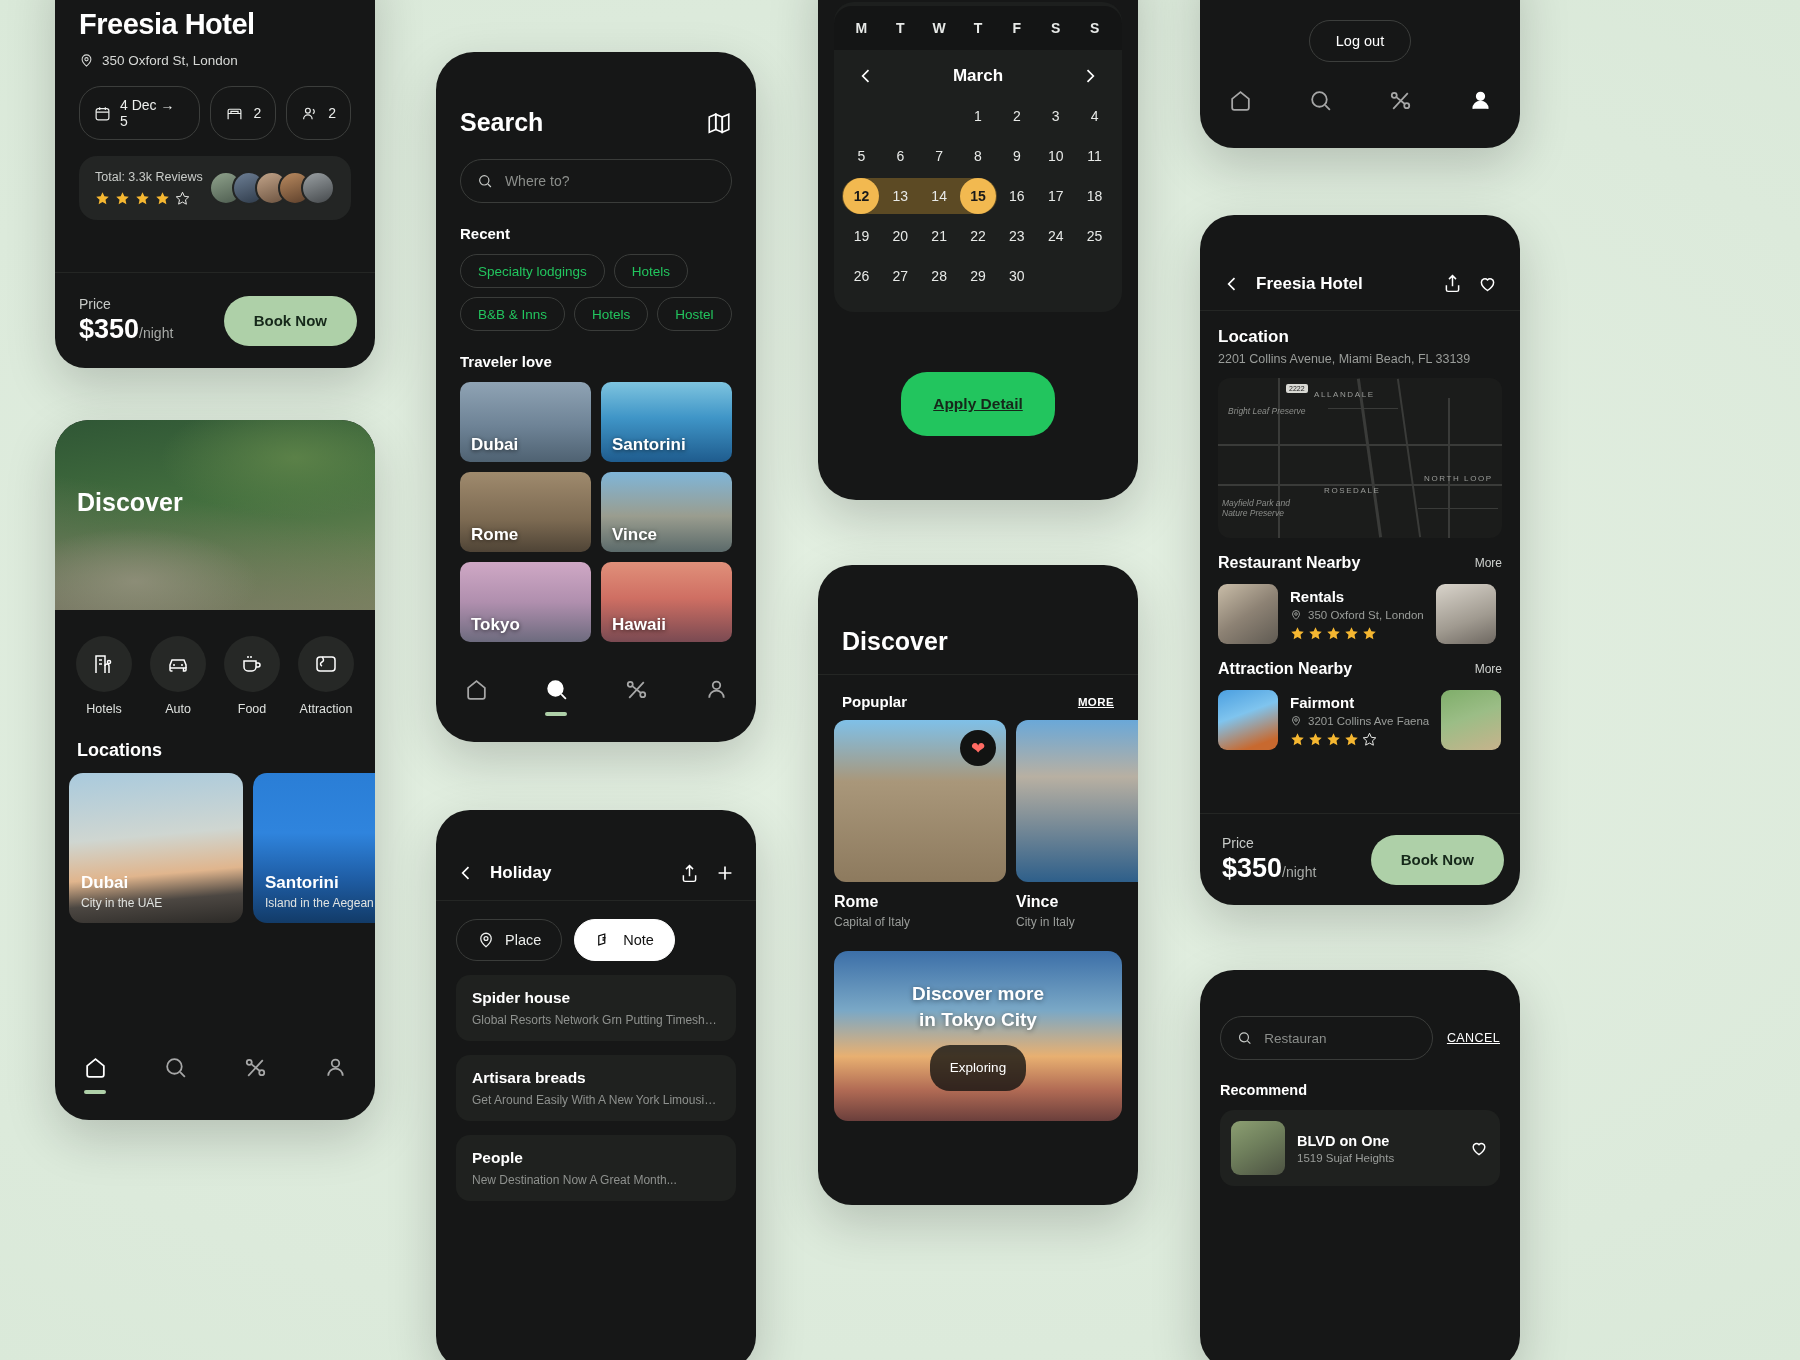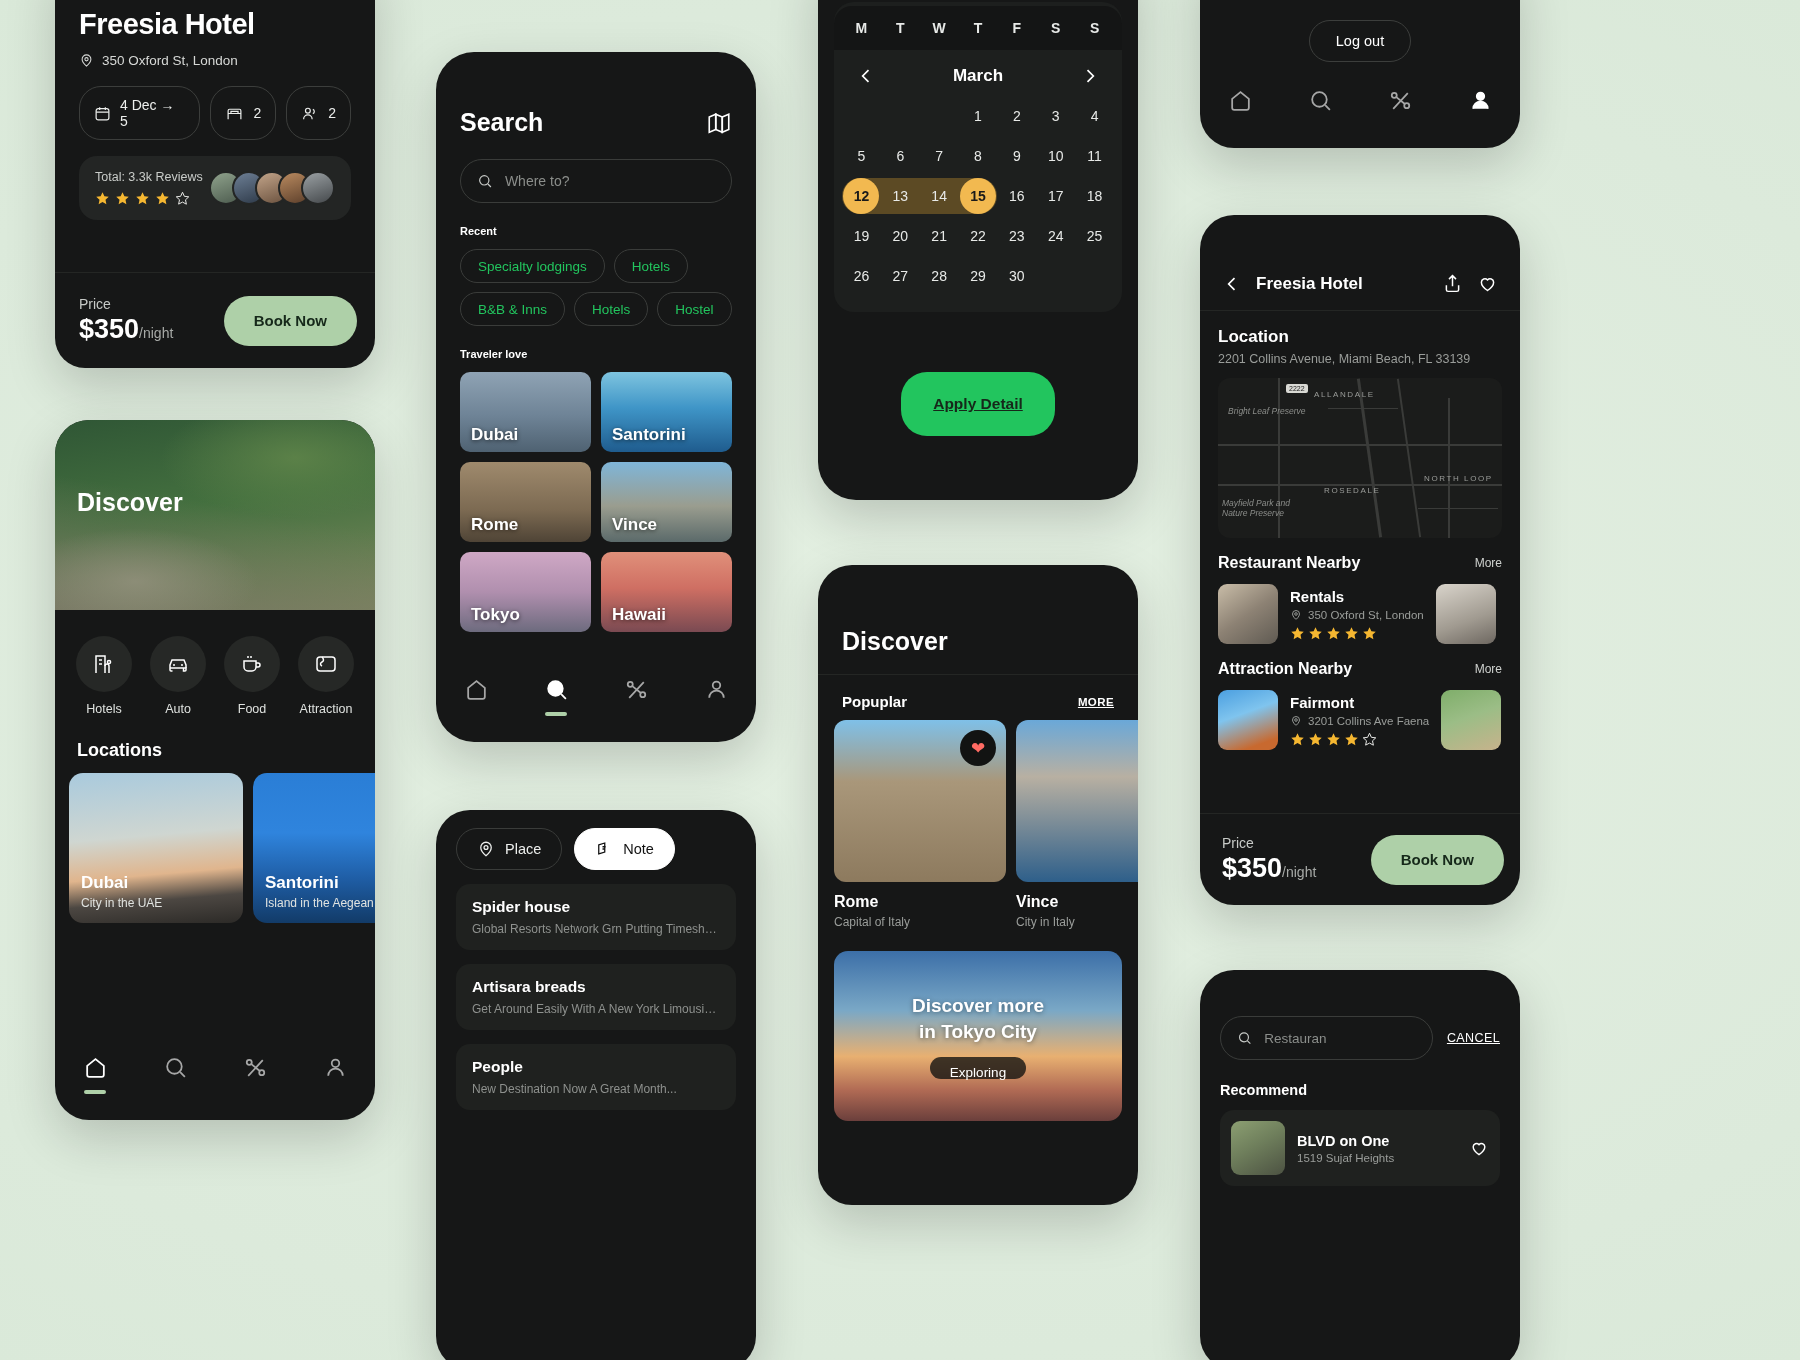--- a/index.html
+++ b/index.html
@@ -75,21 +75,21 @@
   
   #search-panel { left: 436px; top: 52px; width: 320px; height: 690px; border-radius: 38px; }
   .sp-pad { padding: 56px 24px 0; }
   .sp-head { display:flex; align-items:center; justify-content:space-between; }
   .sp-head h2 { font-size: 25px; font-weight: 700; }
   .search-field { margin-top: 22px; height: 44px; border: 1px solid #3a3c3a; border-radius: 22px;
     display: flex; align-items: center; gap: 12px; padding: 0 16px; }
   .search-field input { background: transparent; border: none; outline: none; color:#fff;
     font-family: inherit; font-size: 14px; width: 100%; }
   .search-field input::placeholder { color: #8b8e8b; }
-  .lbl { font-size: 11px; font-weight: 600; margin-top: 22px; margin-bottom: 12px; }
+  .lbl { font-size: 15px; font-weight: 600; margin-top: 22px; margin-bottom: 12px; }
   .tagwrap { display: flex; flex-wrap: wrap; gap: 9px; }
   .tag { border: 1px solid #3a3c3a; border-radius: 20px; height: 34px; padding: 0 17px;
     display: flex; align-items: center; font-size: 13.5px; color: #22c55e; }
   .tl-grid { display: grid; grid-template-columns: 1fr 1fr; gap: 10px; margin-top: 10px; }
   .tl { height: 80px; border-radius: 10px; position: relative; overflow: hidden; }
   .tl b { position: absolute; left: 11px; bottom: 7px; font-size: 17px; text-shadow: 0 1px 4px rgba(0,0,0,.6); }
   .tl-dubai{background:linear-gradient(180deg,#8fa3b4,#6e8396 55%,#4f6272);}
   .tl-sant{background:linear-gradient(180deg,#7ec4df,#3f95c7 45%,#1f5c8e);}
   .tl-rome{background:linear-gradient(180deg,#9f8a6d,#7c6a52 60%,#4f4436);}
   .tl-vince{background:linear-gradient(180deg,#7fb5d8,#9a9d8f 55%,#5b6a6a);}
@@ -130,21 +130,21 @@
   .pop-rome{background:linear-gradient(180deg,#7fc0e8 0%,#a9977a 38%,#8d7a5e 100%);}
   .pop-vince{background:linear-gradient(180deg,#6aa8d8 0%,#b8b0a2 35%,#2e5f8a 100%);}
   .heart { position: absolute; right: 10px; top: 10px; width: 36px; height: 36px; border-radius: 50%;
     background: #121312; display:flex; align-items:center; justify-content:center; font-size:17px; color:#ff6b63;}
   .pop b { display: block; font-size: 16px; margin-top: 11px; }
   .pop i { font-style: normal; display:block; font-size: 12px; color:#9a9d9a; margin-top: 4px;}
   .promo { margin: 22px 16px 0; height: 170px; border-radius: 14px; position: relative; overflow: hidden;
     background: linear-gradient(180deg,#3c6fa8 0%, #7aa8c6 35%, #e8b071 62%, #b06a54 82%, #6b3f3c 100%);
     display:flex; flex-direction: column; align-items:center; justify-content:center; gap: 12px;}
   .promo h3 { font-size: 19px; font-weight: 700; text-align:center; line-height:1.35; text-shadow: 0 1px 5px rgba(0,0,0,.45);}
-  .btn-expl { background: rgba(16,17,16,.78); color:#fff; border:none; border-radius:20px; height:22px;
+  .btn-expl { background: rgba(16,17,16,.78); color:#fff; border:none; border-radius:20px; height:46px;
     padding: 8px 20px; font-size: 13.5px; font-family: inherit; cursor:pointer; }
 
   
   #logout-panel { left: 1200px; top: -38px; width: 320px; height: 186px; border-radius: 0 0 34px 34px; }
   .lo-wrap { display:flex; justify-content:center; padding-top: 58px; }
   .btn-logout { border: 1px solid #3c3e3c; background: transparent; color:#fff; border-radius: 22px;
     height: 42px; padding: 0 26px; font-size: 14.5px; font-family: inherit; cursor: pointer; }
   .lo-nav { display:flex; align-items:center; justify-content: space-around; margin-top: 26px; }
 
   
@@ -806,20 +806,39 @@
         <span>
             <svg width="20" height="20" viewBox="0 0 24 24" fill="none" stroke="#fff" stroke-width="1.7">
               <path d="M12 20s-7-4.6-7-9.4A4 4 0 0 1 12 8a4 4 0 0 1 7 2.6C19 15.4 12 20 12 20z"></path>
             </svg>
           </span>
       </div>
     </div>
   </div>
 
   <div class="panel" id="holiday-panel">
+    <div class="hd-head">
+      <span>
+          <svg width="20" height="20" viewBox="0 0 24 24" fill="none" stroke="#fff" stroke-width="2">
+            <path d="M15 5 8 12l7 7"></path>
+          </svg>
+        </span>
+      <b>Holiday</b>
+      <span>
+          <svg width="21" height="21" viewBox="0 0 24 24" fill="none" stroke="#fff" stroke-width="1.7">
+            <path d="M12 3v12M8 7l4-4 4 4"></path>
+            <path d="M5 14v5a2 2 0 0 0 2 2h10a2 2 0 0 0 2-2v-5"></path>
+          </svg>
+        </span>
+      <span>
+          <svg width="22" height="22" viewBox="0 0 24 24" fill="none" stroke="#fff" stroke-width="1.8">
+            <path d="M12 5v14M5 12h14"></path>
+          </svg>
+        </span>
+    </div>
     <div class="hd-tabs">
       <div class="hd-tab">
         <svg width="18" height="18" viewBox="0 0 24 24" fill="none" stroke="#eceeec" stroke-width="1.7">
             <path d="M12 21s7-6 7-11a7 7 0 1 0-14 0c0 5 7 11 7 11z"></path>
             <circle cx="12" cy="10" r="2.6"></circle>
           </svg>
         <span>Place</span>
       </div>
       <div class="hd-tab on">
         <svg width="18" height="18" viewBox="0 0 24 24" fill="none" stroke="#111" stroke-width="1.7">

